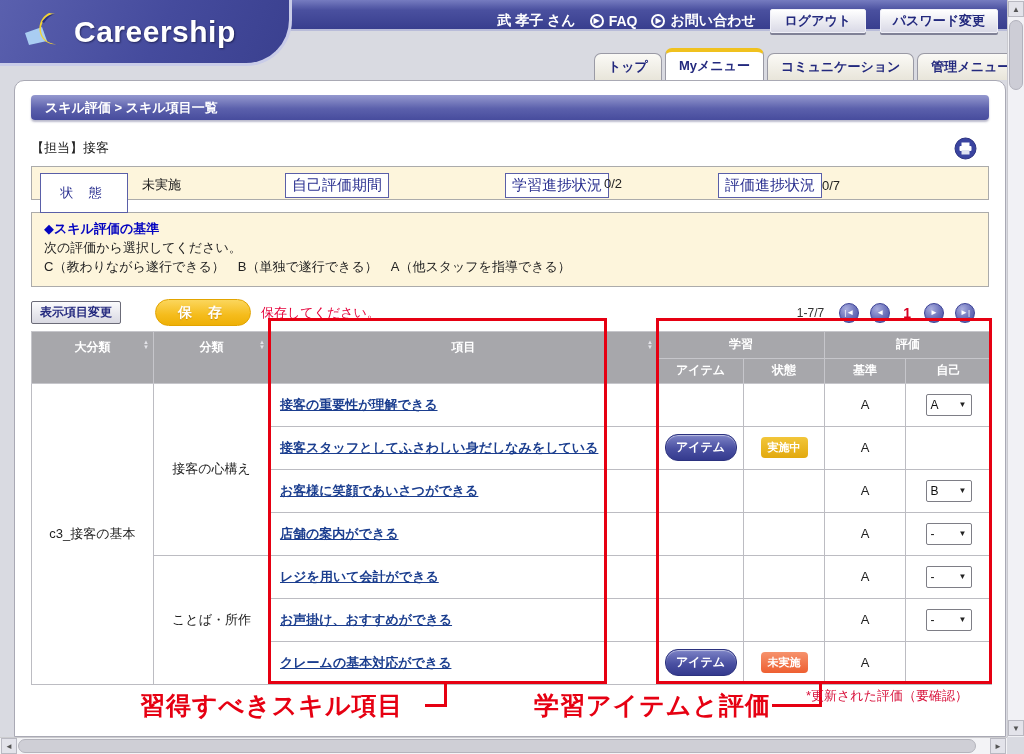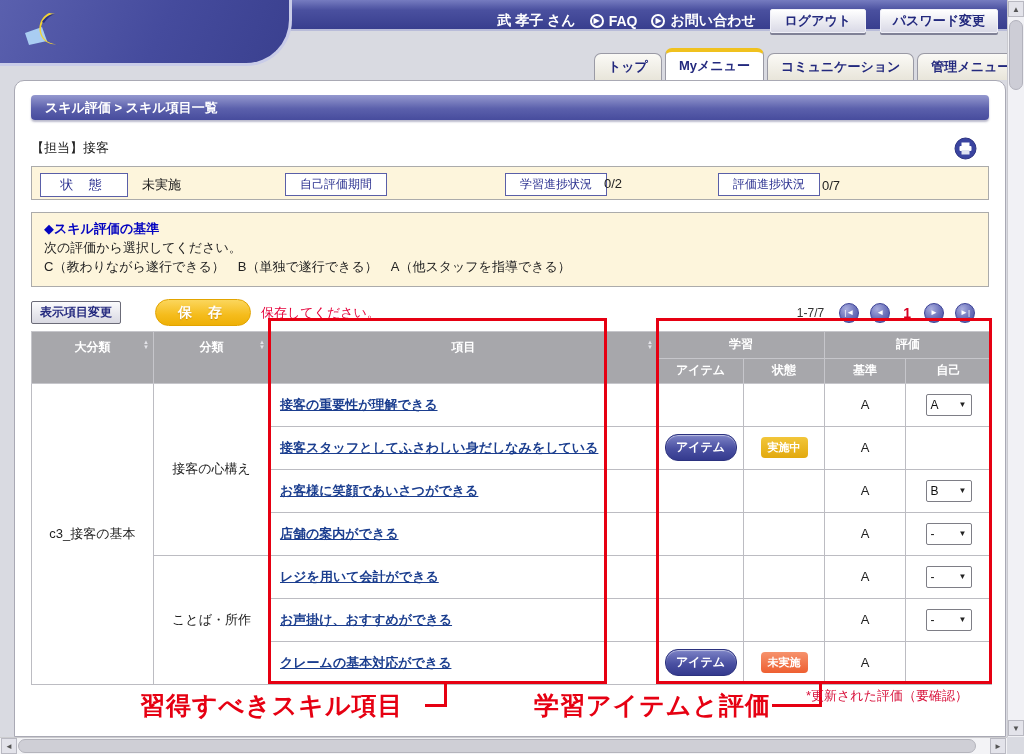--- a/index.html
+++ b/index.html
@@ -87,23 +87,23 @@
   .assign-label { font-size:13px; color:#222; }
   .print-icon { cursor:pointer; margin-right:12px; }
 
   .status-bar {
     margin-top:6px; height:34px; background:#fdf5dc; border:1px solid #ababab;
     position:relative;
   }
   .status-bar .abs { position:absolute; top:6px; display:flex; align-items:center; }
   .label-box {
     background:#fff; border:1px solid #5a5fa8; color:#2b3190;
-    font-size:12px; padding:2px 14px; white-space:nowrap;
-  }
-  .state-box { width:88px; text-align:center; font-size:13px; letter-spacing:6px; padding:2px 0; }
+    font-size:15px; padding:2px 6px; white-space:nowrap;
+  }
+  .state-box { width:88px; text-align:center; font-size:13px; letter-spacing:6px; padding:10px 0; }
   .status-val { font-size:13px; color:#222; }
 
   .criteria-box {
     margin-top:12px; background:#fdf5dc; border:1px solid #ababab;
     padding:7px 12px 9px 12px; line-height:1.45; font-size:13px;
   }
   .criteria-title { color:#0404c0; font-weight:bold; }
 
   .toolbar { margin-top:11px; height:30px; display:flex; align-items:center; position:relative; }
   .btn-display {
@@ -226,20 +226,21 @@
     <span class="hdr-btn">パスワード変更</span>
   </div>
 </div>
 
 <div class="logo-block">
   <svg width="46" height="42" viewBox="0 0 46 42">
     <path d="M3 22 L20 16 L25 30 L7 34 Z" fill="#a9cdf2"></path>
     <path d="M27 2 C17 7 14 20 22 29 C25 32 30 34 34 33 C24 33 16 23 20 13 C22 7 27 3 33 3 Z" fill="#f2d335"></path>
     <path d="M33 3 C28 3 23 6 20 11 L22 12 C25 7 29 4 33 3 Z" fill="#2b3180"></path>
   </svg>
+  <span class="logo-text">Careership</span>
 </div>
 
 <div class="tabs">
   <div class="tab">トップ</div>
   <div class="tab active">Myメニュー</div>
   <div class="tab">コミュニケーション</div>
   <div class="tab">管理メニュー</div>
 </div>
 
 <div class="panel">

